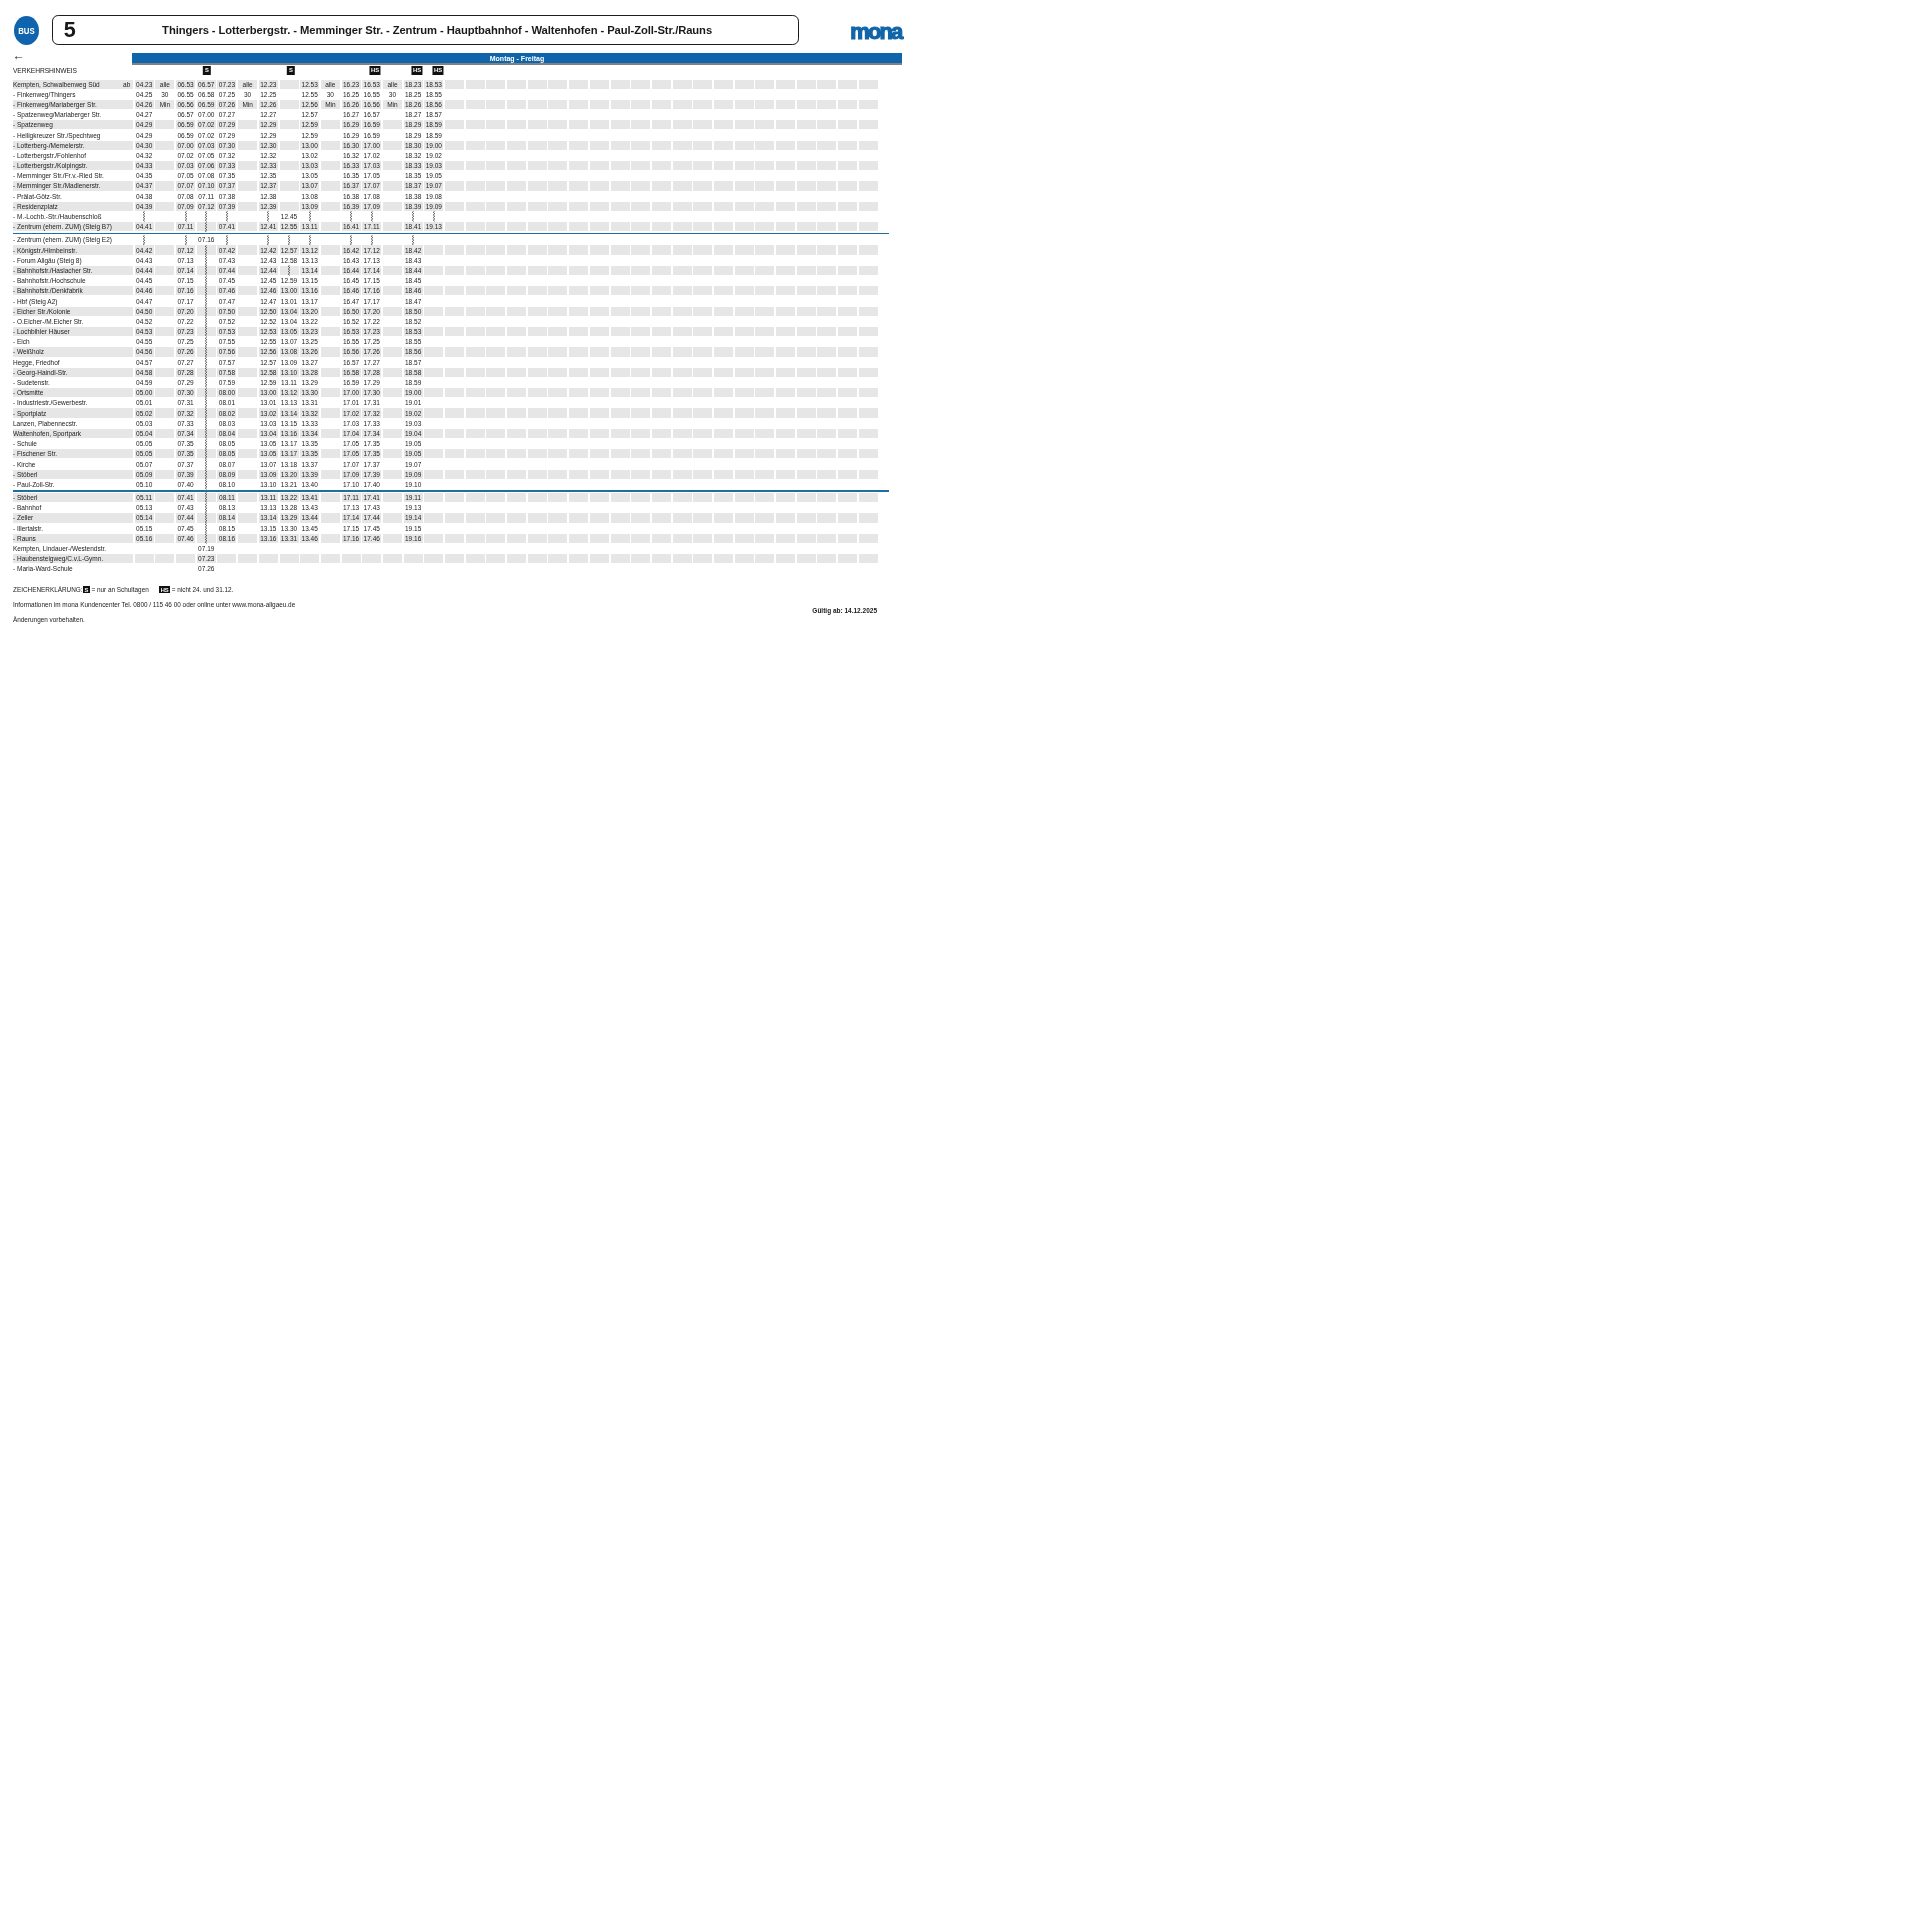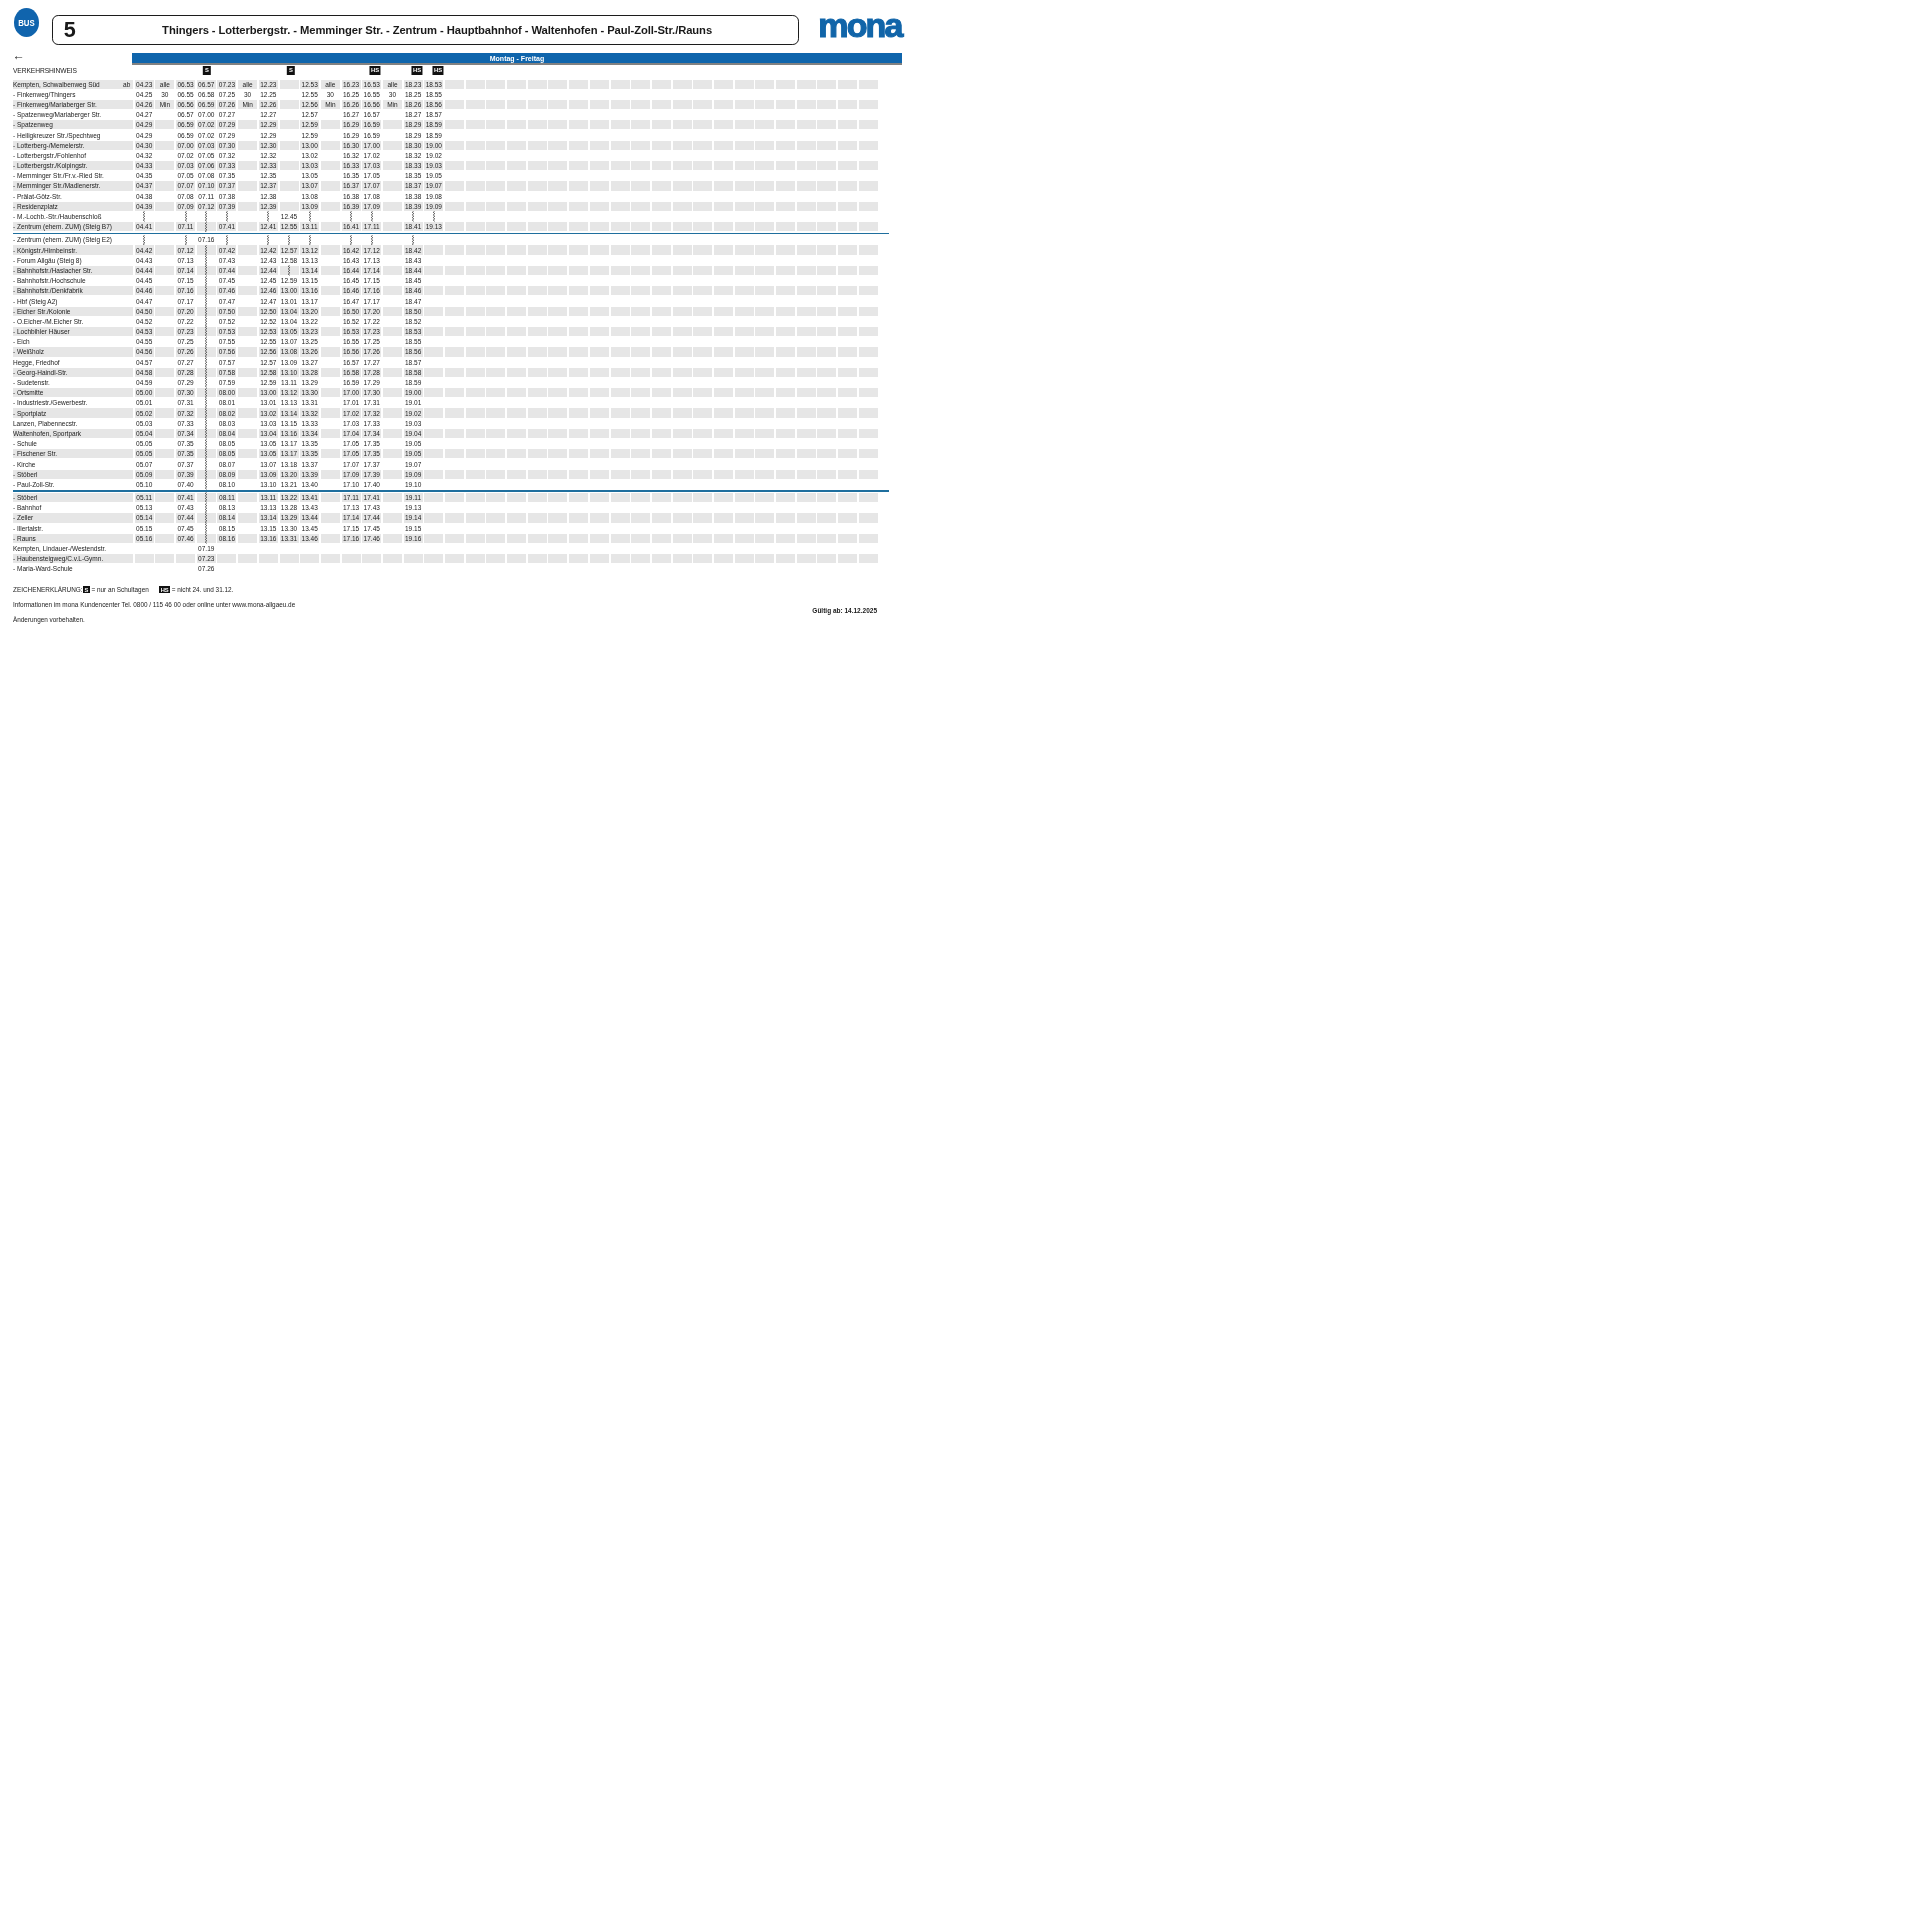--- a/index.html
+++ b/index.html
@@ -1,27 +1,27 @@
 <!DOCTYPE html>
 <html style="font-size:6.2px"><head>
 <meta charset="utf-8">
 <style>
   html,body{margin:0;padding:0;background:#fff;}
   .page{position:relative;width:906px;height:641px;background:#fff;overflow:hidden;
         font-family:"Liberation Sans", sans-serif;color:#1a1a1a;}
   
-  .bus-badge{position:absolute;left:14px;top:8px;width:25.4px;height:29px;border-radius:50%;
+  .bus-badge{position:absolute;left:14px;top:16px;width:25.4px;height:29px;border-radius:50%;
              background:#1064ad;display:flex;align-items:center;justify-content:center;}
   .bus-badge span{color:#fff;font-weight:bold;font-size:8.9px;transform:scaleX(.88);}
   .head-box{position:absolute;left:52px;top:14.6px;width:747px;height:30px;box-sizing:border-box;
             border:1.5px solid #1c1c1c;border-radius:6.2px;display:flex;align-items:center;}
   .line-no{font-size:21.6px;font-weight:bold;margin-left:10.8px;}
   .route-title{flex:1;text-align:center;font-size:11.6px;font-weight:bold;letter-spacing:-0.1px;
                transform:scaleX(.97);white-space:nowrap;}
-  .mona{position:absolute;right:4.6px;top:8px;font-size:34px;font-weight:bold;color:#1165a9;
+  .mona{position:absolute;right:4.6px;top:14px;font-size:22px;font-weight:bold;color:#1165a9;
         letter-spacing:-1.9px;-webkit-text-stroke:1.2px #1165a9;line-height:35px;}
   .back-arrow{position:absolute;left:12.3px;top:49px;font-size:12.3px;font-weight:bold;}
   
   .day-bar{position:absolute;left:132px;top:53px;width:770px;height:10.4px;background:#0f65ac;
            display:flex;align-items:center;justify-content:center;}
   .day-bar span{color:#fff;font-weight:bold;font-size:7px;}
   .day-bar-shadow{position:absolute;left:132px;top:63px;width:770px;height:1.5px;background:#818181;}
   
   .note-row{position:absolute;left:13px;top:66px;width:876px;height:10px;}
   .note-label{position:absolute;left:0;top:1.2px;font-size:6.7px;letter-spacing:-0.1px;}

